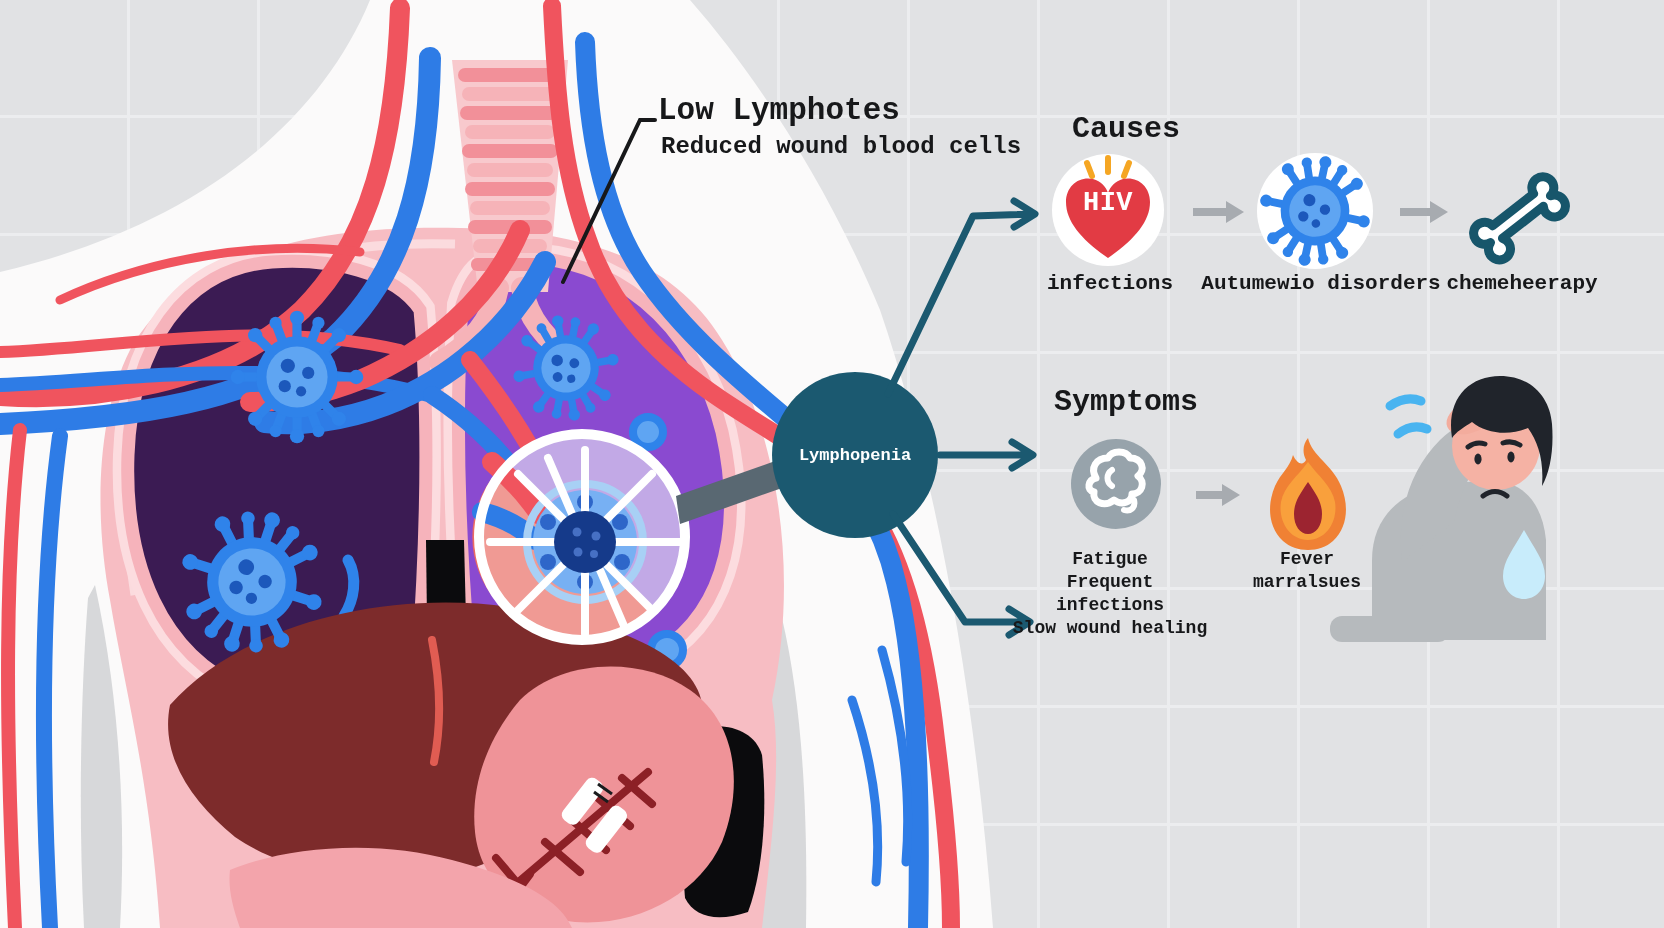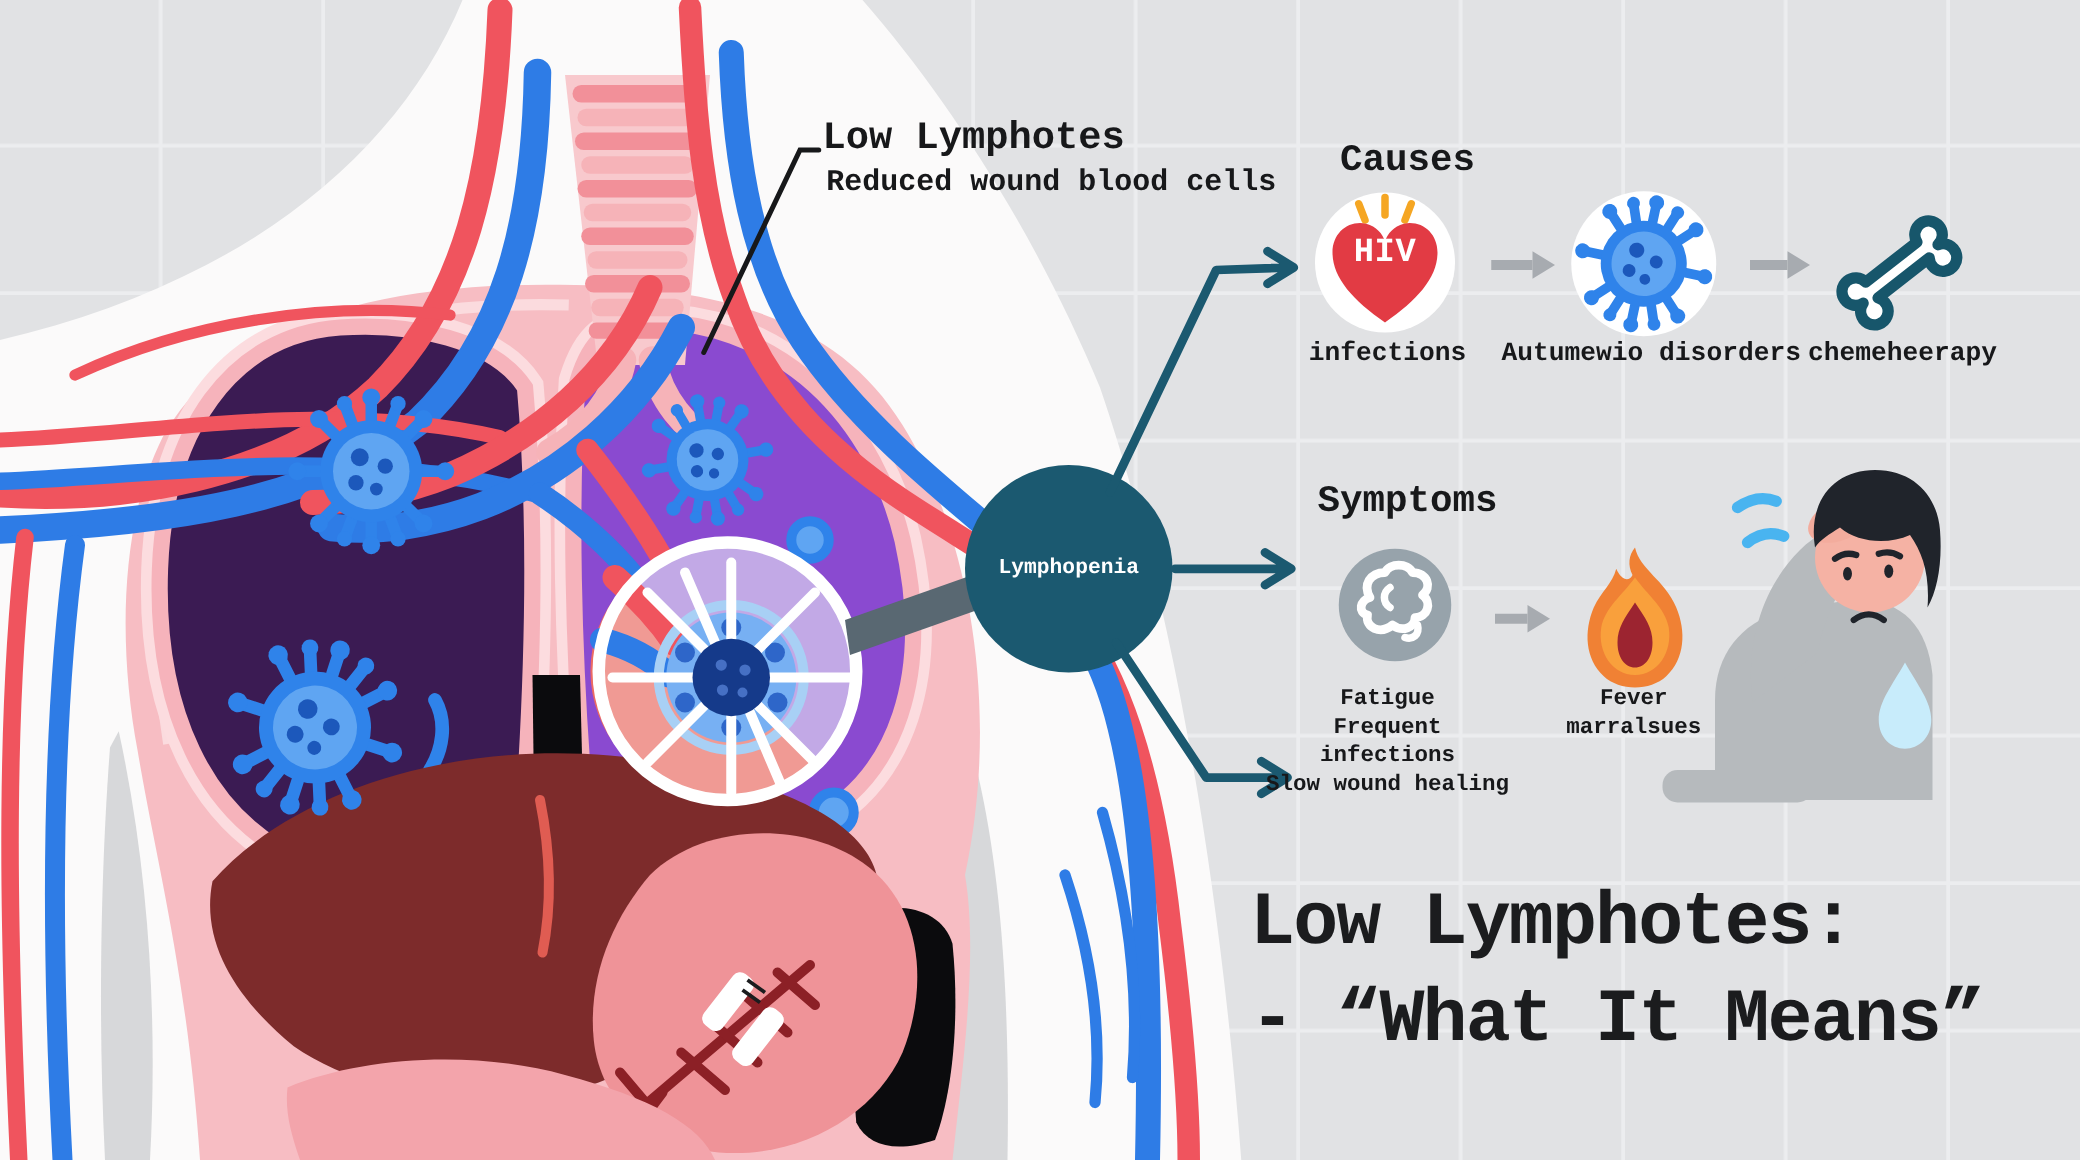--- a/index.html
+++ b/index.html
@@ -340,17 +340,13 @@
     <div>Fatigue</div>
     <div>Frequent</div>
     <div>infections</div>
     <div>Slow wound healing</div>
   </div>
   <div class="sym-block sym-fever">
     <div>Fever</div>
     <div>marralsues</div>
   </div>
 
-  <div class="big-title">
-    <div>Low Lymphotes:</div>
-    <div>- “What It Means”</div>
-  </div>
 </div>
 
 </body></html>

